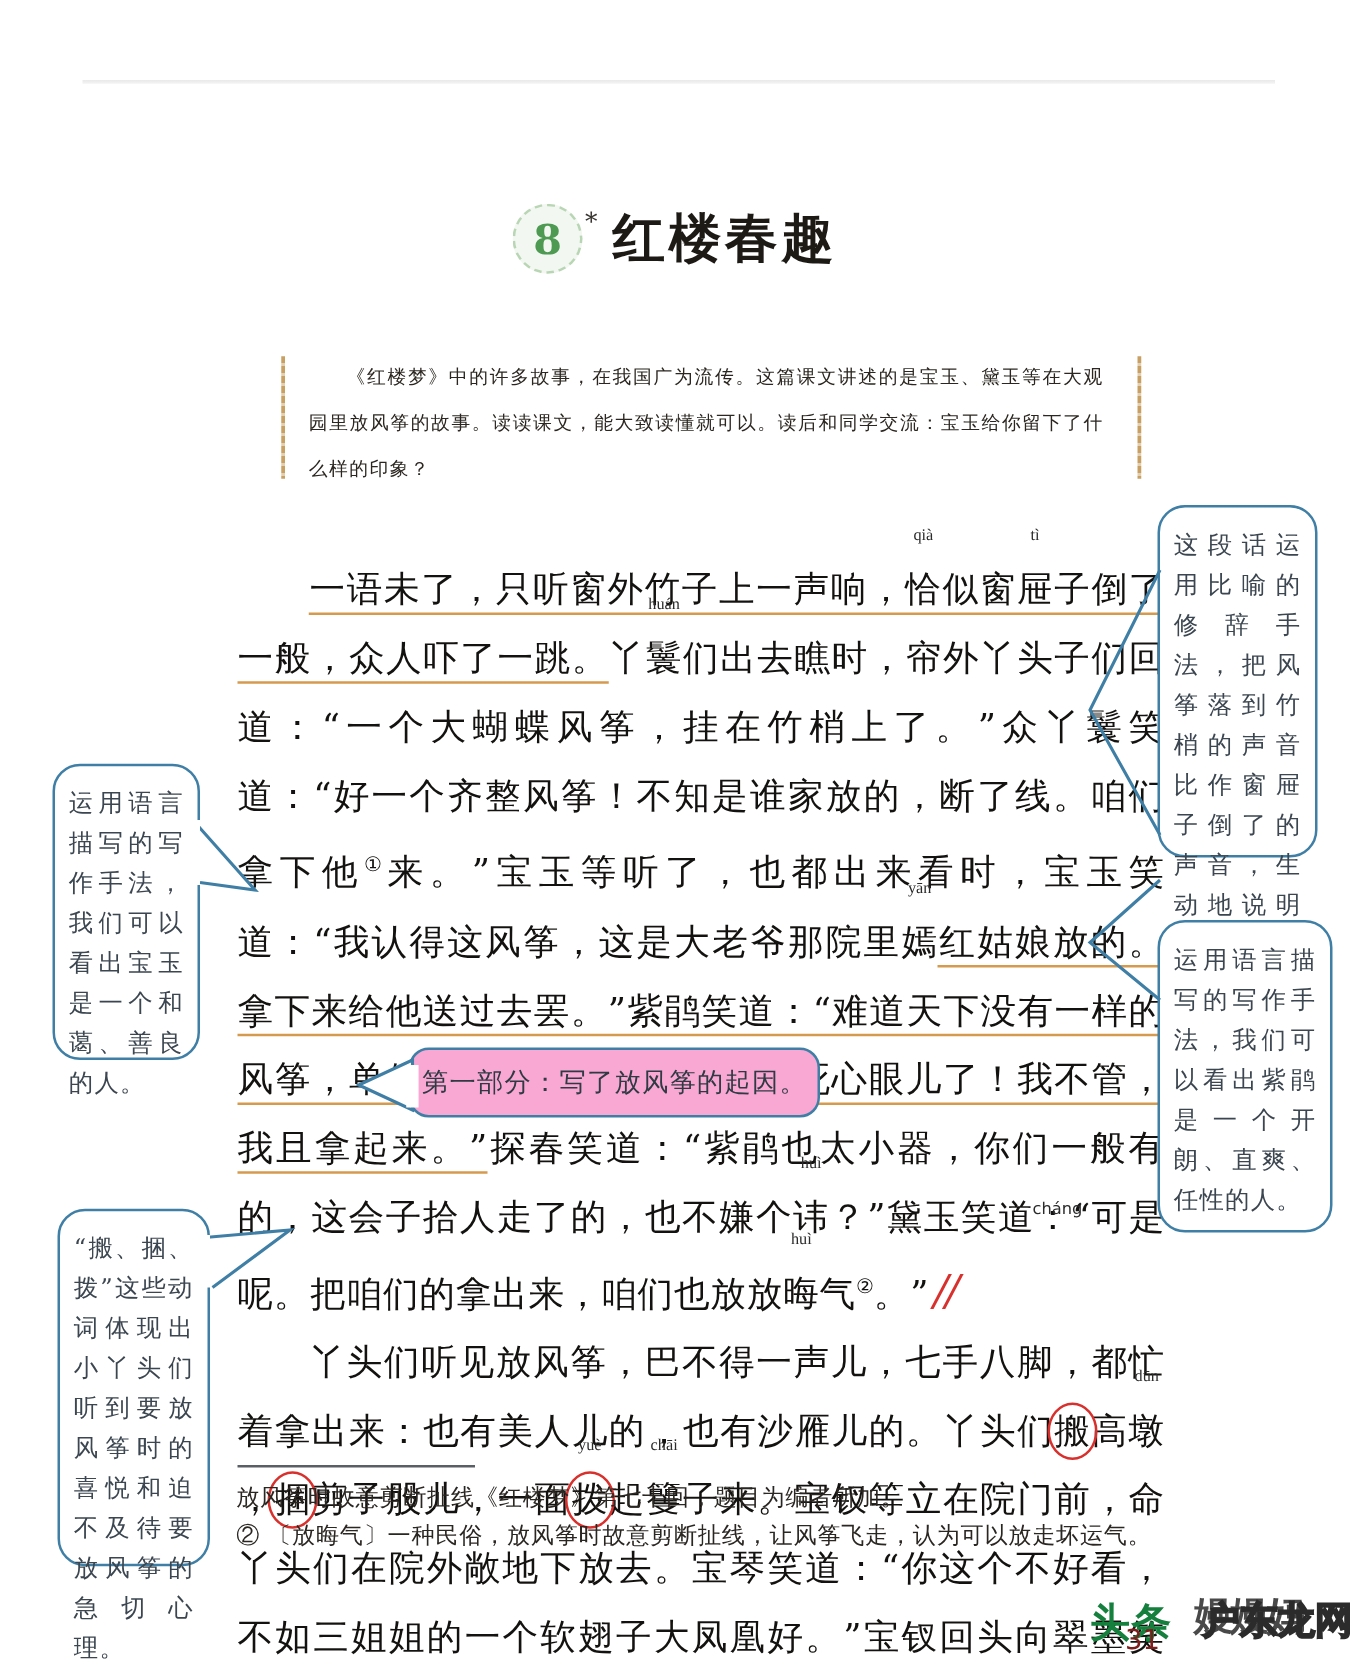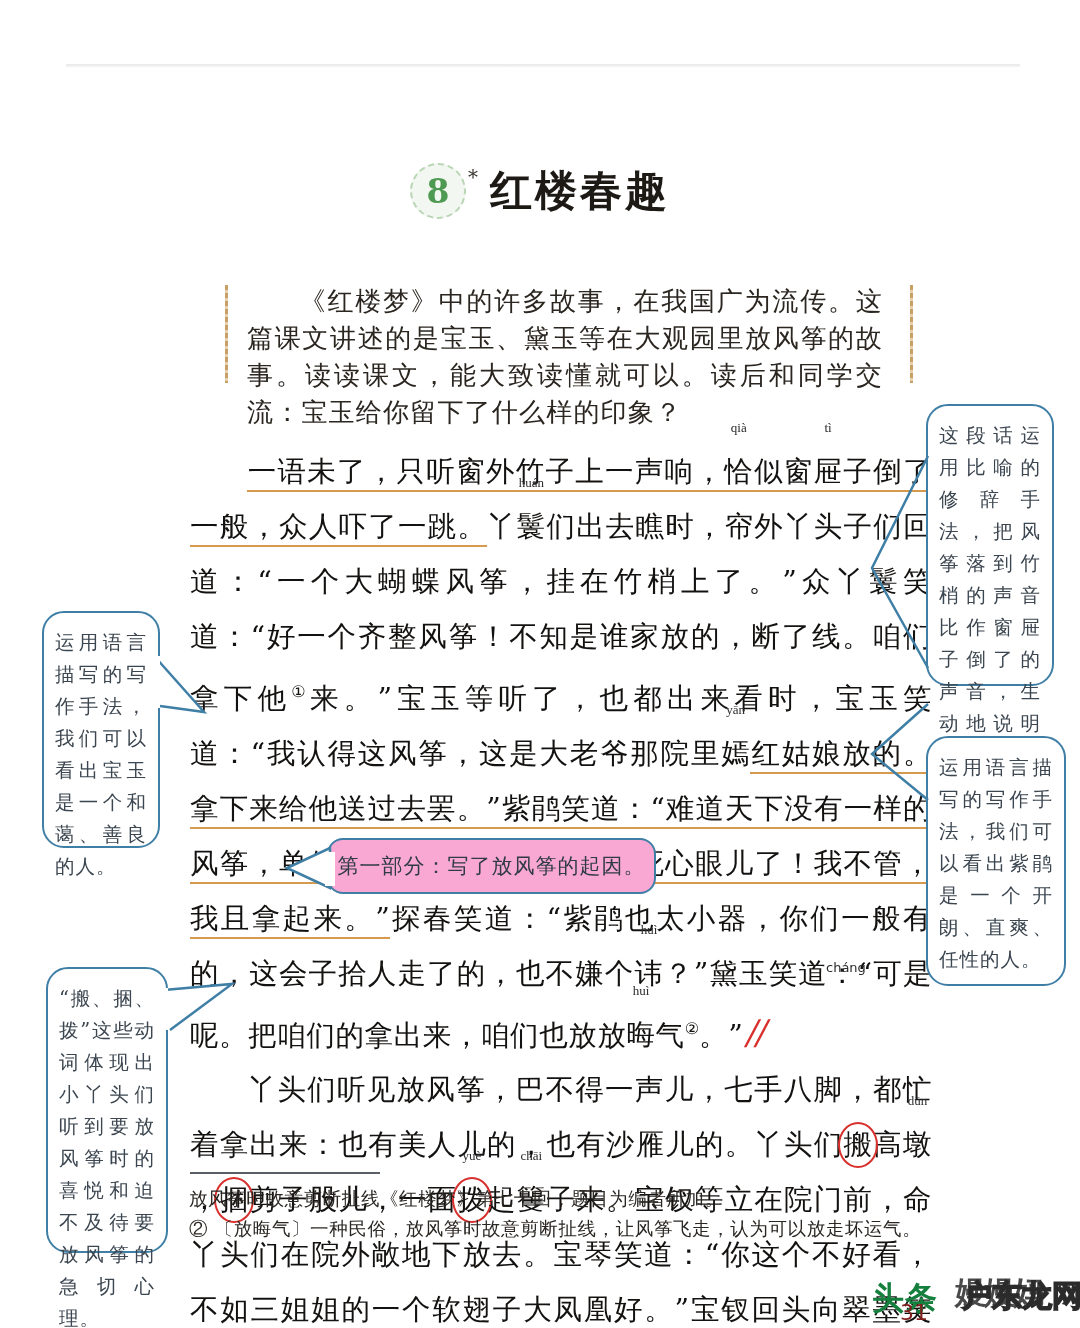--- a/index.html
+++ b/index.html
@@ -42,21 +42,21 @@
     font-family:Liberation Mono, monospace;
     font-weight:600;
   }
 
   
   .intro{
     position:absolute;left:225px;top:283px;width:680px;
   }
   .intro-inner{
     padding:0 22px;
-    font-size:26px;line-height:37px;
+    font-size:15px;line-height:37px;
     letter-spacing:1.2px;
     color:#2b2620;
     text-align:justify;
   }
   .intro-bar{
     position:absolute;top:2px;width:3px;height:98px;
     background:repeating-linear-gradient(to bottom,#c8a063 0px,#c8a063 5px,#e4cfae 5px,#e4cfae 8px);
   }
   .intro-bar.left{left:0px;}
   .intro-bar.right{right:-8px;}

